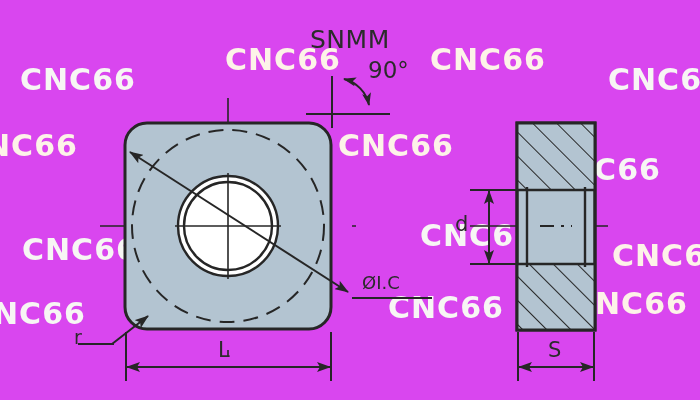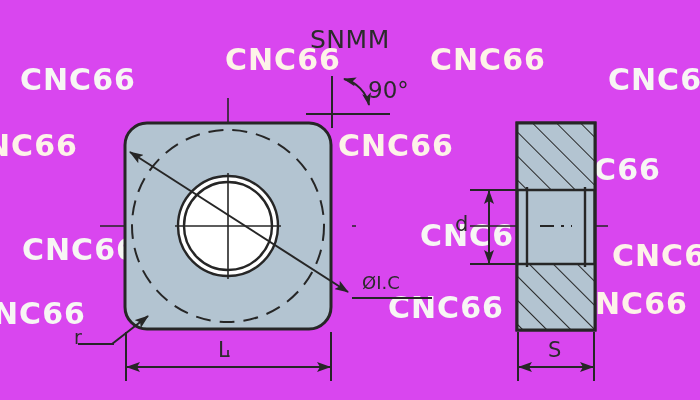--- a/index.html
+++ b/index.html
@@ -50,21 +50,21 @@
     pointer-events: none;
   }
   .lbl {
     position: absolute;
     font-family: "DejaVu Sans", sans-serif;
     color: #2b2b2b;
     white-space: nowrap;
     user-select: none;
   }
   .lbl-title { font-size: 25px; letter-spacing: 0.5px; }
-  .lbl-angle { font-size: 23px; margin-top: 20px; }
+  .lbl-angle { font-size: 23px; }
   .lbl-dim   { font-size: 21px; }
   .lbl-ic    { font-size: 18px; }
   .lbl-small { font-size: 19px; }
 </style>
 </head>
 <body>
 
 <div id="canvas-root">
 
   <div class="wm-layer">

